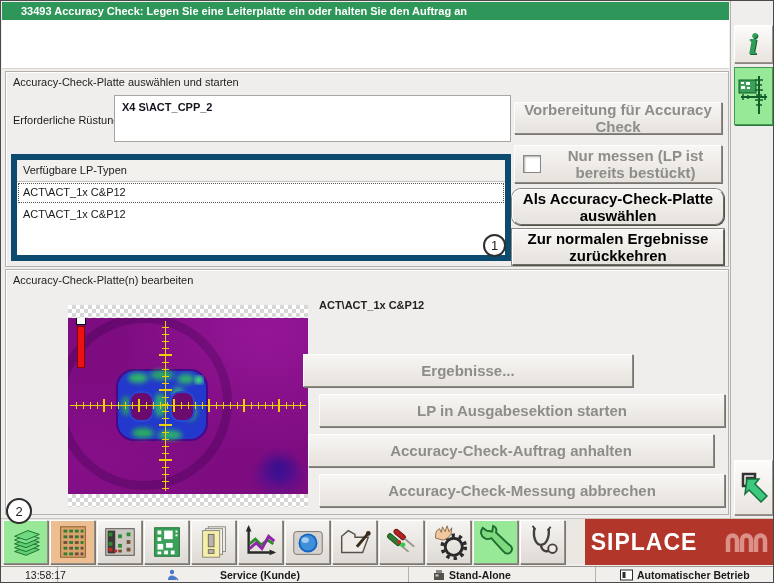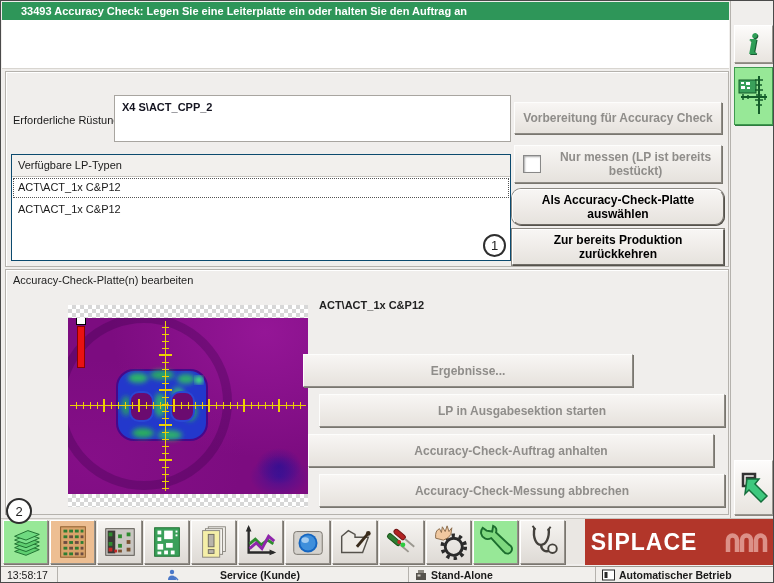--- a/index.html
+++ b/index.html
@@ -16,27 +16,27 @@
   .sidebtn.green { background:#97e897; border-color:#3f9a4f; box-shadow:1px 1px 0 #2f7a3f; }
   .infoglyph { font-family:"DejaVu Serif", serif; font-style:italic; font-weight:bold; font-size:27px; color:#2f9e57; text-shadow:1px 1px 0 #1a5c34; }
 
   
   .panel { position:absolute; left:4px; width:724px; background:#f0eeec; border:1px solid #b5b2ad; box-shadow:inset 1px 1px 0 #ffffff; }
   .panel-title { position:absolute; left:7px; top:4px; color:#222; }
 
   
   .field-label { position:absolute; left:7px; top:42px; }
   .field-box { position:absolute; left:108px; top:23px; width:397px; height:47px; background:#fff; border:1px solid #a8a5a0; padding:5px 7px; font-weight:bold; color:#141420; }
-  .lp-table { position:absolute; left:5px; top:82px; width:500px; height:107px; background:#fff; border:1px solid #0c4a6e; }
+  .lp-table { position:absolute; left:5px; top:82px; width:500px; height:107px; background:#fff; border:6px solid #0c4a6e; }
   .lp-head { height:22px; background:#f2f0ed; border-bottom:1px solid #c5c2bc; line-height:21px; padding-left:6px; }
   .lp-row { height:22px; line-height:21px; padding-left:6px; background:#fff; cursor:pointer; }
   .lp-row.selected { outline:1px dotted #555; outline-offset:-2px; }
 
   
-  .btn { position:absolute; background:linear-gradient(#f8f6f4,#e6e2dd); border:1px solid #8d8a84; border-top-color:#fdfdfc; border-left-color:#fdfdfc; box-shadow:1px 1px 0 #79766f; font-weight:bold; font-size:12px; display:flex; align-items:center; justify-content:center; cursor:pointer; font-family:"Liberation Sans", sans-serif; }
+  .btn { position:absolute; background:linear-gradient(#f8f6f4,#e6e2dd); border:1px solid #8d8a84; border-top-color:#fdfdfc; border-left-color:#fdfdfc; box-shadow:1px 1px 0 #79766f; font-weight:bold; font-size:15px; display:flex; align-items:center; justify-content:center; cursor:pointer; font-family:"Liberation Sans", sans-serif; }
   .btn.disabled { color:#8f8d8a; }
   .btn.primary { color:#000; border-color:#6e6b65; border-top-color:#fff; border-left-color:#fff; box-shadow:1px 1px 0 #55524c, 0 0 0 1px #8d8a84; }
   .chkbox { width:18px; height:18px; background:#fff; border:1px solid #888; box-shadow:inset 1px 1px 2px #aaa; margin-right:9px; flex:none; }
 
   
   .anno { position:absolute; border:2px solid #2e2e2e; border-radius:50%; background:#fff; color:#222; display:flex; align-items:center; justify-content:center; font-size:13px; z-index:30; }
 
   
   .heatmap { position:absolute; left:62px; top:35px; width:240px; height:202px; }
   .checker { position:absolute; left:0; width:100%; height:13px; background-image:conic-gradient(#d7d7d7 25%, #fff 0 50%, #d7d7d7 0 75%, #fff 0); background-size:8px 8px; }
@@ -62,21 +62,21 @@
   
   .toolbar { position:absolute; left:0; top:517px; width:774px; height:46px; background:#eae7e3; border-top:1px solid #c8c5c0; }
   .tbtn { position:absolute; top:1px; width:45px; height:44px; background:linear-gradient(#f6f4f1,#dedad5); border:1px solid #938f89; border-top-color:#fff; border-left-color:#fff; box-shadow:1px 1px 0 #7a766f; display:flex; align-items:center; justify-content:center; cursor:pointer; }
   .tbtn.active-green { background:#97e897; }
   .tbtn.orange { background:#edbe92; }
   .brand { position:absolute; left:584px; top:0; width:190px; height:46px; background:#b2362a; display:flex; align-items:center; justify-content:center; gap:28px; }
   .brand-text { color:#fff; font-weight:bold; font-size:23px; letter-spacing:1px; }
 
   
   .statusbar { position:absolute; left:0; top:565px; width:774px; height:17px; background:#f1efec; border-top:1px solid #9a978f; font-weight:bold; font-size:10.5px; }
-  .seg { position:absolute; top:0; height:16px; border-right:1px solid #b5b2ad; display:flex; align-items:center; gap:4px; padding:0 5px; }
+  .seg { position:absolute; top:0; height:16px; border-right:1px solid #b5b2ad; display:flex; align-items:center; gap:4px; padding:0 23px; }
   .seg .ic { flex:none; display:flex; }
 </style>
 </head>
 <body>
 
 <div class="window">
 
   <div class="titlebar">
     <span>33493 Accuracy Check: Legen Sie eine Leiterplatte ein oder halten Sie den Auftrag an</span>
   </div>
@@ -112,20 +112,21 @@
     </div>
     <div class="sidebtn" style="top:459px; height:55px;">
       <svg width="32" height="36" viewBox="0 0 32 36">
         <path d="M5,4 H17 V8 H9 V16 H5 Z" fill="none" stroke="#333" stroke-width="2.5"></path>
         <path d="M9,9 L21,9 L17,14 L29,26 L23,32 L11,20 L7,24 Z" fill="#3ec87e" stroke="#156e3c" stroke-width="1.5"></path>
       </svg>
     </div>
   </div>
 
   <div class="panel" style="top:70px; height:196px;">
+    <div class="panel-title">Accuracy-Check-Platte auswählen und starten</div>
 
     <div class="field-label">Erforderliche Rüstung:</div>
     <div class="field-box">
       <span>X4 S\ACT_CPP_2</span>
     </div>
 
     <div class="lp-table">
       <div class="lp-head">Verfügbare LP-Typen</div>
       <div class="lp-row selected">ACT\ACT_1x C&amp;P12</div>
       <div class="lp-row">ACT\ACT_1x C&amp;P12</div>
@@ -133,21 +134,21 @@
 
     <button class="btn disabled" style="left:508px; top:30px; width:208px; height:32px;">Vorbereitung für Accuracy Check</button>
 
     <button class="btn disabled" style="left:508px; top:73px; width:208px; height:38px; justify-content:flex-start; padding-left:8px;">
       <span class="chkbox"></span>
       <span>Nur messen (LP ist bereits bestückt)</span>
     </button>
 
     <button class="btn primary" style="left:506px; top:117px; width:212px; height:36px;border-radius:9px;">Als Accuracy-Check-Platte auswählen</button>
 
-    <button class="btn primary" style="left:506px; top:157px; width:212px; height:36px;">Zur bereits Produktion zurückkehren</button>
+    <button class="btn primary" style="left:506px; top:157px; width:212px; height:36px;">Zur normalen Ergebnisse zurückkehren</button>
 
     <div class="anno" style="left:477px; top:162px; width:23px; height:23px;">1</div>
   </div>
 
   <div class="panel" style="top:268px; height:246px;">
     <div class="panel-title">Accuracy-Check-Platte(n) bearbeiten</div>
     <div class="board-label">ACT\ACT_1x C&amp;P12</div>
 
     <div class="heatmap">
       <div class="checker" style="top:0;"></div>

